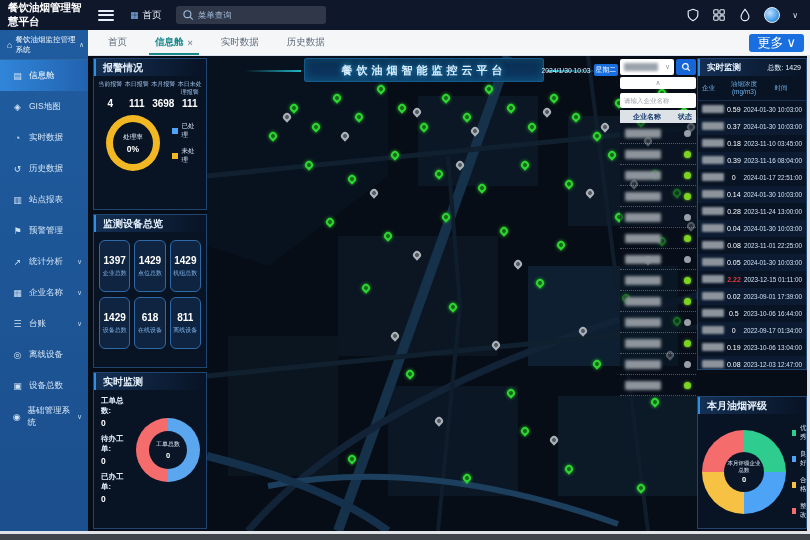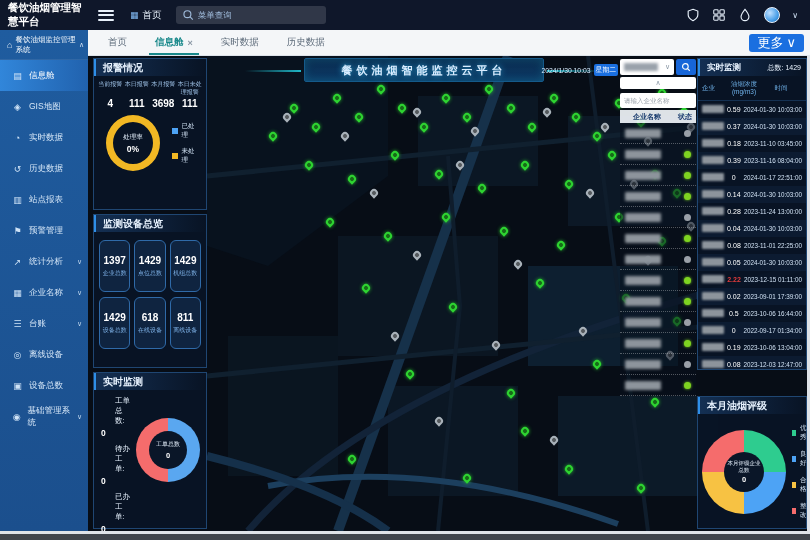--- a/index.html
+++ b/index.html
@@ -100,21 +100,21 @@
   .d-grid { display:grid; grid-template-columns:repeat(3,1fr); gap:5px 4px; padding:8px 5px; }
   .d-card { border:1px solid #2f6aa8; border-radius:6px; background:#0f2440; height:52px;
     display:flex; flex-direction:column; align-items:center; justify-content:center; gap:3px; }
   .d-val { font-size:10px; font-weight:bold; color:#fff; }
   .d-label { font-size:6px; color:#7fb3e8; }
 
   
   .workorder-panel { left:5px; top:316px; width:114px; bottom:2px; }
   .w-body { display:flex; padding:6px 4px; }
   .w-list { display:flex; flex-direction:column; gap:6px; padding-left:3px; }
-  .w-label { font-size:7.5px; color:#e6f1fd; font-weight:normal;margin-left:14px; }
+  .w-label { font-size:7.5px; color:#e6f1fd; font-weight:bold; }
   .w-val { font-size:8.5px; color:#fff; font-weight:bold; margin-top:2px; }
   .w-donut { width:64px; height:64px; border-radius:50%; margin:22px 2px 0 6px; position:relative;
     background:conic-gradient(#5aa7f0 0 50%, #f56c6c 50% 100%); flex:0 0 64px; }
   .w-donut .hole { position:absolute; inset:13px; border-radius:50%; background:#0a1628;
     display:flex; flex-direction:column; align-items:center; justify-content:center; }
   .w-donut .h-l { font-size:6px; color:#e6f1fd; }
   .w-donut .h-v { font-size:7.5px; color:#fff; font-weight:bold; margin-top:2px; }
 
   
   .company-panel { position:absolute; left:532px; top:3px; width:76px; z-index:19; }

